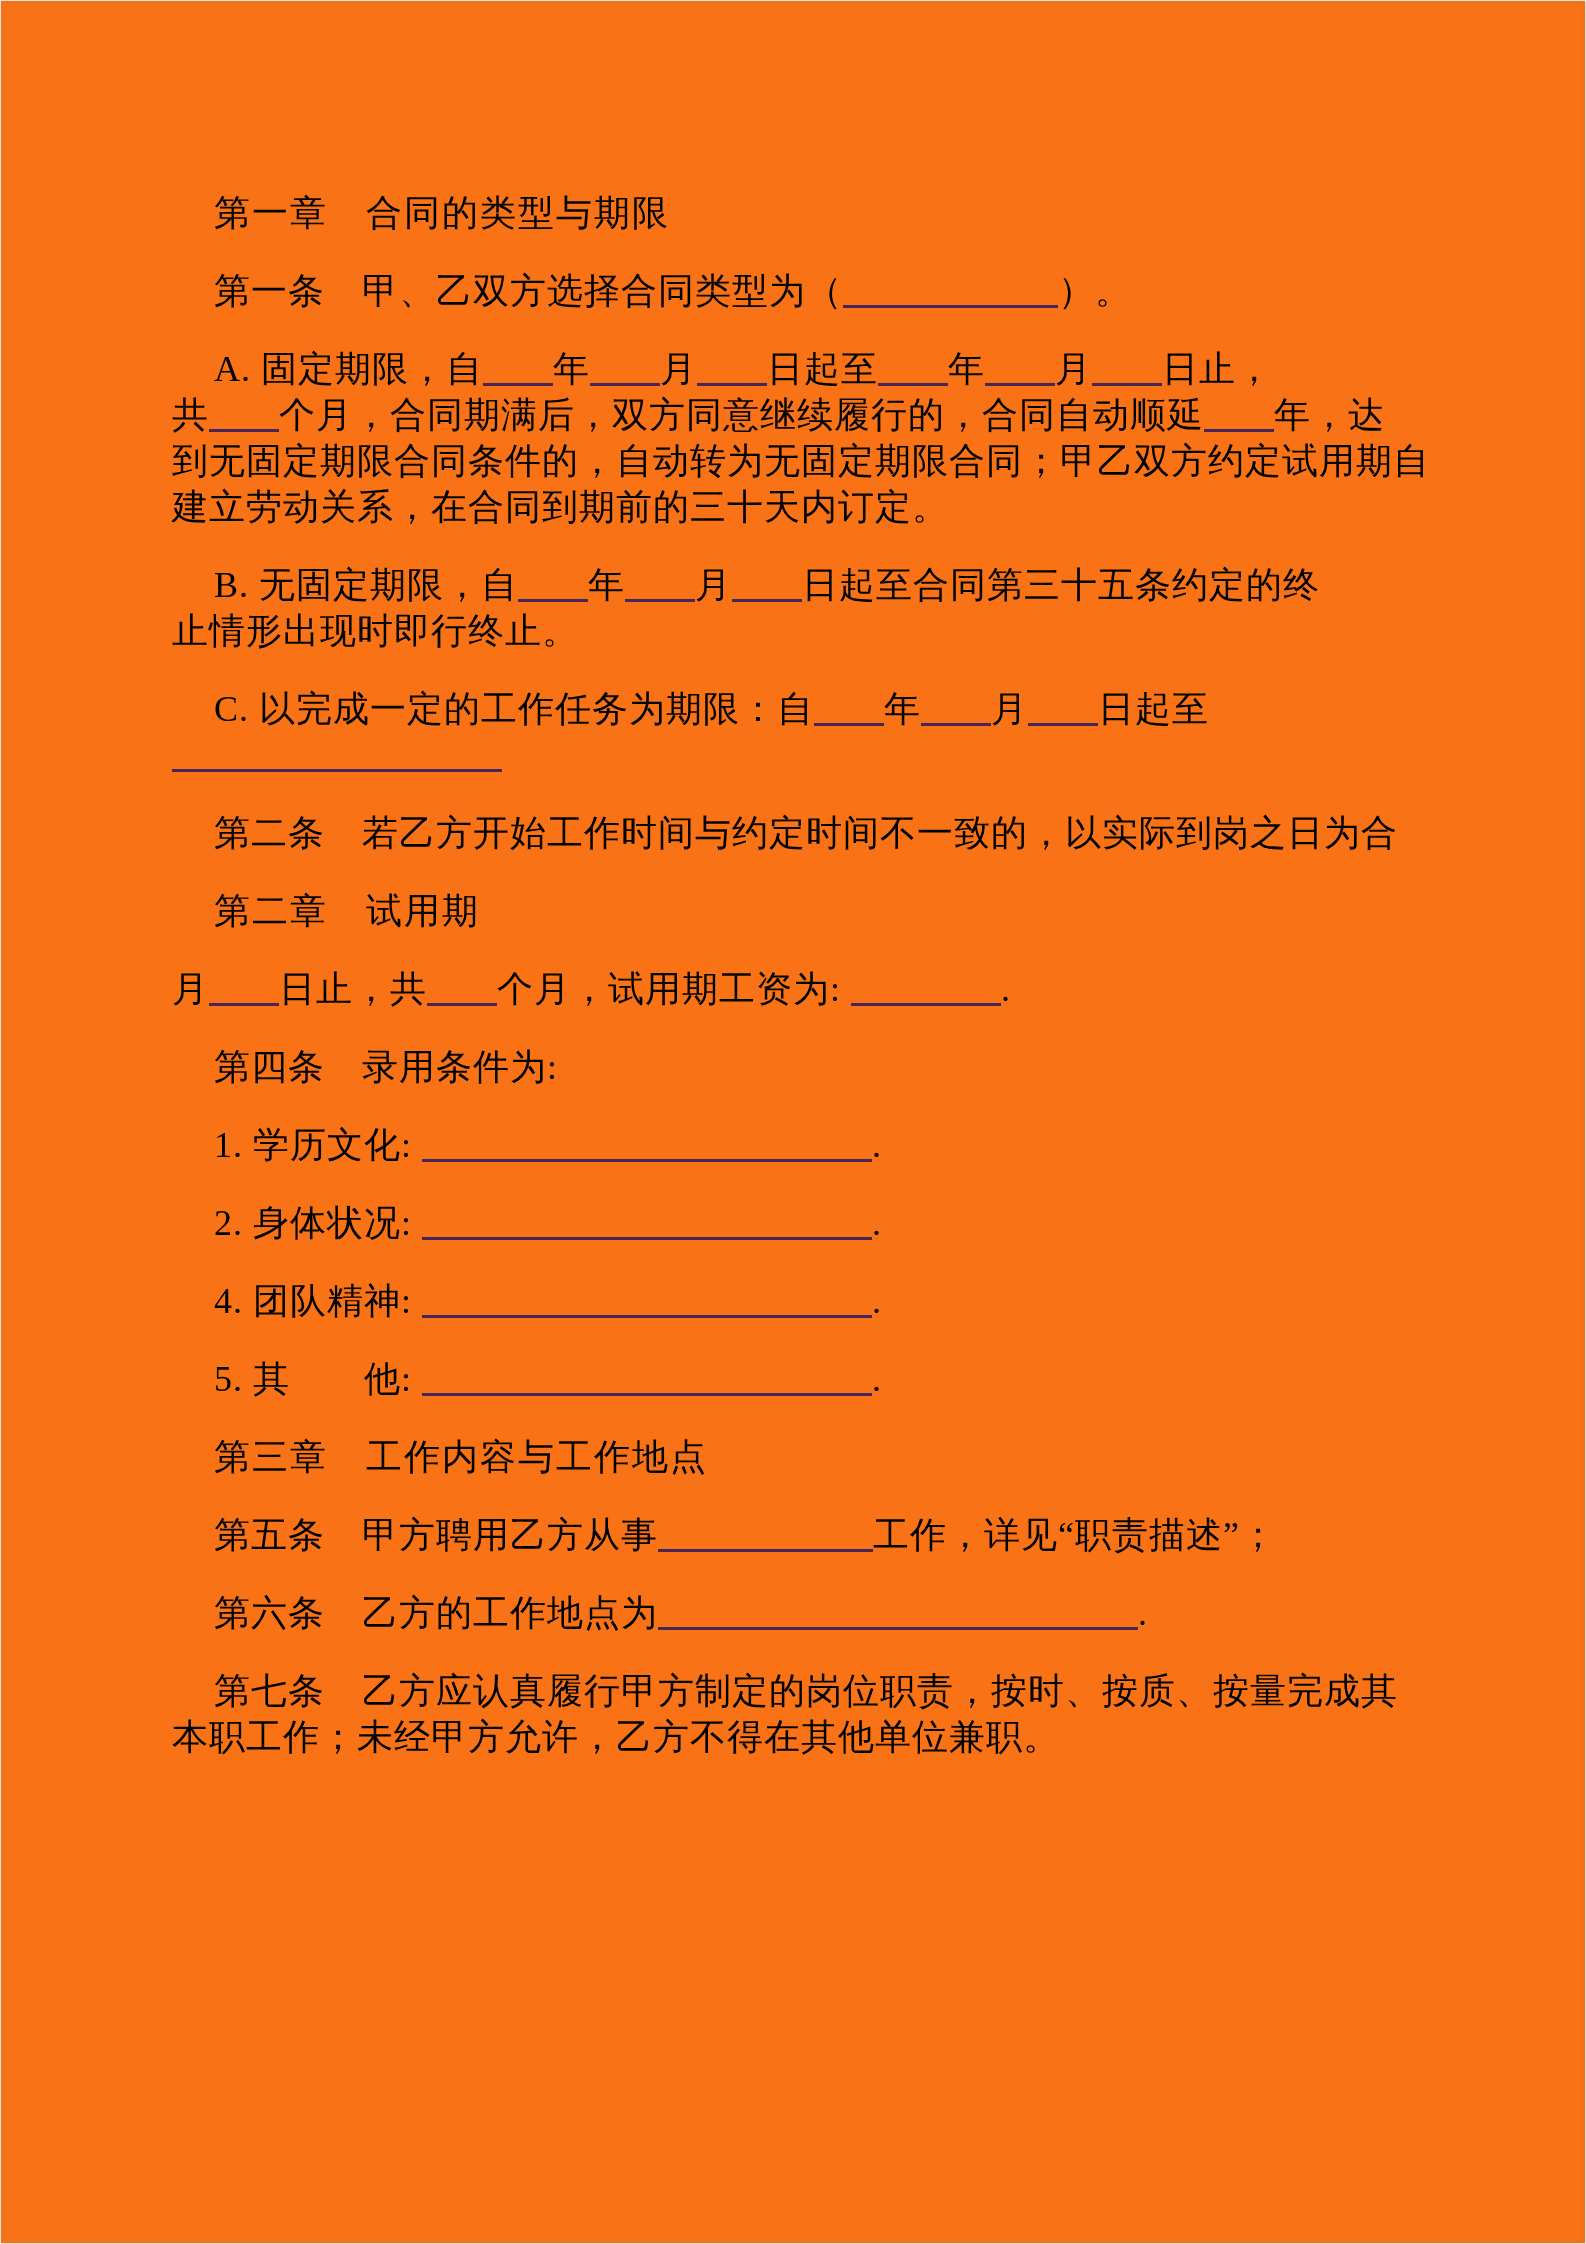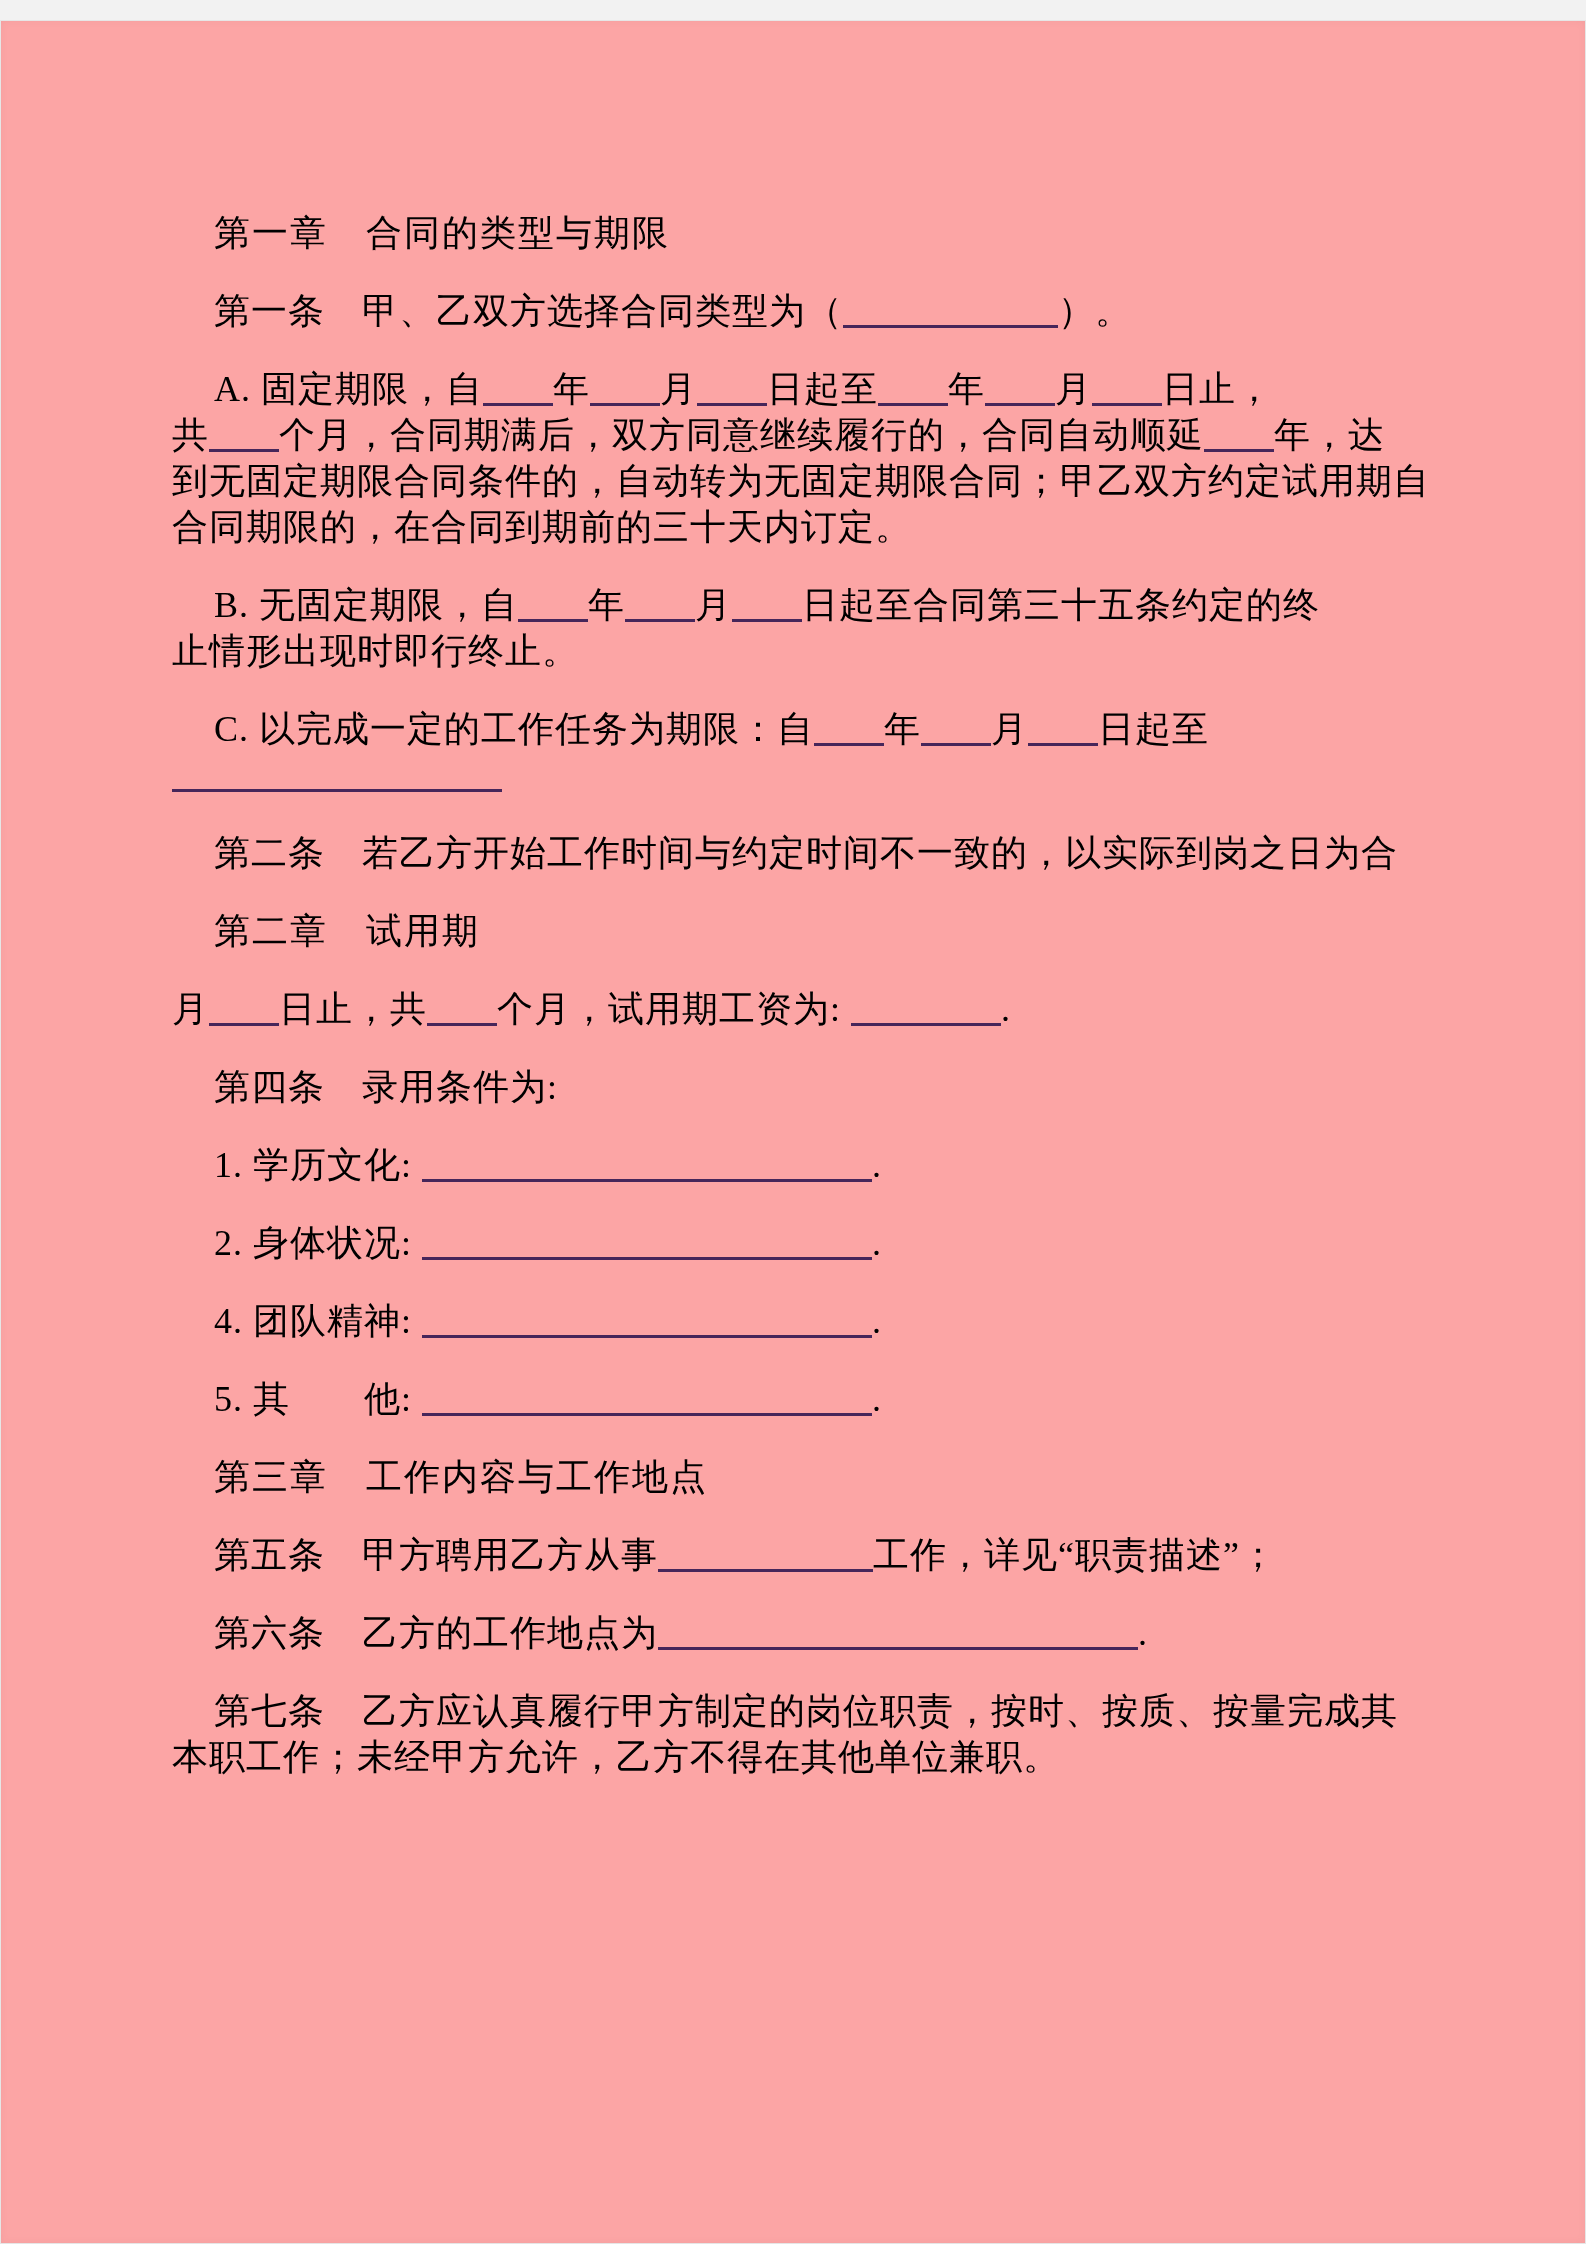--- a/index.html
+++ b/index.html
@@ -2,23 +2,22 @@
 <html style="--blank-color: #46265A;"><head>
 <meta charset="utf-8">
 <style>
   html,body{margin:0;padding:0;}
   body{
     width:1586px;height:2244px;position:relative;background:#f2f2f2;
     font-family:"Liberation Serif","DejaVu Serif",serif;
     color:#000;
   }
   .page{
-    position:absolute;inset:0;background:#fca5a5;
+    position:absolute;inset:0;background:#f97316;
     box-shadow:inset 0 0 0 1px #e6e6e6, inset 0 0 10px rgba(0,0,0,0.05);
-    margin-top:20px;
   }
   .content{
     position:absolute;left:172px;top:190px;width:1242px;
     font-size:36px;letter-spacing:1px;
   }
   .block{margin:0 0 32px 0;}
   .line{line-height:46px;white-space:nowrap;}
   .line.first{padding-left:42px;}
   .blank{
     display:inline-block;height:3px;
@@ -35,21 +34,21 @@
       <div class="block heading">
         <div class="line first"><span>第一章　合同的类型与期限</span></div>
       </div>
       <div class="block para">
         <div class="line first"><span>第一条　甲、乙双方选择合同类型为（</span><span class="blank" style="width: 215px;"></span><span>）。</span></div>
       </div>
       <div class="block para">
         <div class="line first"><span>A. 固定期限，自</span><span class="blank" style="width: 70px;"></span><span>年</span><span class="blank" style="width: 70px;"></span><span>月</span><span class="blank" style="width: 70px;"></span><span>日起至</span><span class="blank" style="width: 70px;"></span><span>年</span><span class="blank" style="width: 70px;"></span><span>月</span><span class="blank" style="width: 70px;"></span><span>日止，</span></div>
         <div class="line"><span>共</span><span class="blank" style="width: 70px;"></span><span>个月，合同期满后，双方同意继续履行的，合同自动顺延</span><span class="blank" style="width: 70px;"></span><span>年，达</span></div>
         <div class="line"><span>到无固定期限合同条件的，自动转为无固定期限合同；甲乙双方约定试用期自</span></div>
-        <div class="line"><span>合同期限的，在合同到期前的三十天内订定。</span></div>
+        <div class="line"><span>建立劳动关系，在合同到期前的三十天内订定。</span></div>
       </div>
       <div class="block para">
         <div class="line first"><span>B. 无固定期限，自</span><span class="blank" style="width: 70px;"></span><span>年</span><span class="blank" style="width: 70px;"></span><span>月</span><span class="blank" style="width: 70px;"></span><span>日起至合同第三十五条约定的终</span></div>
         <div class="line"><span>止情形出现时即行终止。</span></div>
       </div>
       <div class="block para">
         <div class="line first"><span>C. 以完成一定的工作任务为期限：自</span><span class="blank" style="width: 70px;"></span><span>年</span><span class="blank" style="width: 70px;"></span><span>月</span><span class="blank" style="width: 70px;"></span><span>日起至</span></div>
         <div class="line"><span class="blank" style="width: 330px;"></span></div>
       </div>
       <div class="block para">

